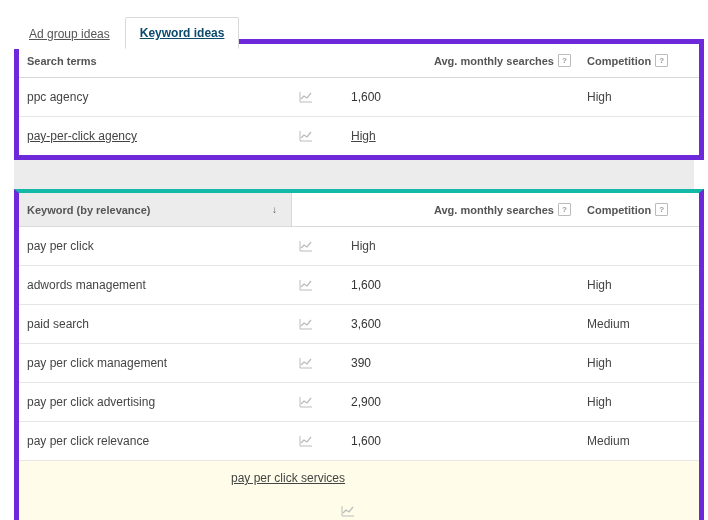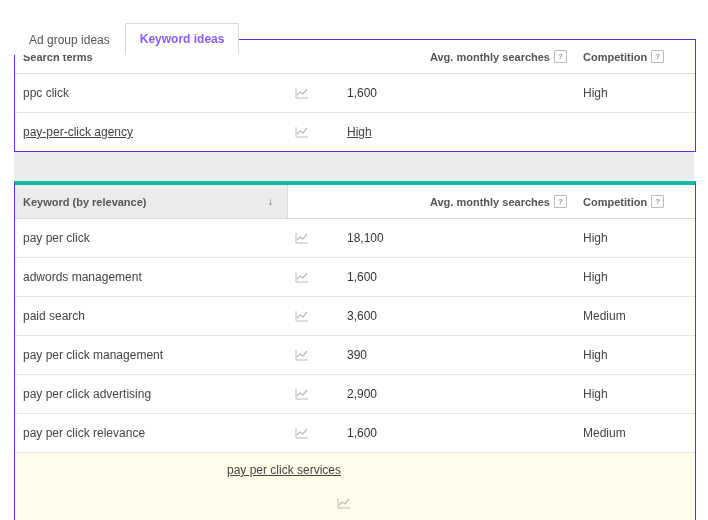--- a/index.html
+++ b/index.html
@@ -19,32 +19,33 @@
     align-items: flex-end;
   }
   .tab {
     padding: 8px 14px;
     font-size: 12px;
     color: #555;
     border: 1px solid transparent;
     border-bottom: none;
     cursor: pointer;
     position: relative;
-    top: 15px;
+    top: 9px;
     background: #fff;
+    text-decoration: underline;
   }
   .tab.active {
     border-color: #d9d9d9;
     border-bottom: 1px solid #fff;
-    color: #8b5cf6;
+    color: #0c4a6e;
     font-weight: bold;
     border-radius: 2px 2px 0 0;
   }
   .table {
-    border: 1px solid #6d28d9;
+    border: 5px solid #6d28d9;
     border-collapse: collapse;
     width: 100%;
     margin-top: -1px;
   }
   .thead {
     display: flex;
     border-bottom: 1px solid #d9d9d9;
     background: #fff;
   }
   .thead .th {
@@ -122,21 +123,21 @@
         <span>Avg. monthly searches</span>
         <span class="help-icon">?</span>
       </div>
       <div class="th col-comp">
         <span>Competition</span>
         <span class="help-icon">?</span>
       </div>
     </div>
     <div id="search-terms-body">
         <div class="row">
-          <div class="cell col-term">ppc click</div>
+          <div class="cell col-term">ppc agency</div>
           <div class="cell col-chart">
             <span class="chart-icon">
               <svg width="14" height="12" viewBox="0 0 14 12">
                 <polyline points="1,11 1,1" stroke="#bbb" stroke-width="1" fill="none"></polyline>
                 <polyline points="1,11 13,11" stroke="#bbb" stroke-width="1" fill="none"></polyline>
                 <polyline points="2,8 5,5 8,7 12,2" stroke="#bbb" stroke-width="1.3" fill="none"></polyline>
               </svg>
             </span>
           </div>
           <div class="cell col-avg">1,600</div>
@@ -181,21 +182,20 @@
           <div class="cell col-term">pay per click</div>
           <div class="cell col-chart">
             <span class="chart-icon">
               <svg width="14" height="12" viewBox="0 0 14 12">
                 <polyline points="1,11 1,1" stroke="#bbb" stroke-width="1" fill="none"></polyline>
                 <polyline points="1,11 13,11" stroke="#bbb" stroke-width="1" fill="none"></polyline>
                 <polyline points="2,8 5,5 8,7 12,2" stroke="#bbb" stroke-width="1.3" fill="none"></polyline>
               </svg>
             </span>
           </div>
-          <div class="cell col-avg">18,100</div>
           <div class="cell col-comp">High</div>
         </div>
         <div class="row">
           <div class="cell col-term">adwords management</div>
           <div class="cell col-chart">
             <span class="chart-icon">
               <svg width="14" height="12" viewBox="0 0 14 12">
                 <polyline points="1,11 1,1" stroke="#bbb" stroke-width="1" fill="none"></polyline>
                 <polyline points="1,11 13,11" stroke="#bbb" stroke-width="1" fill="none"></polyline>
                 <polyline points="2,8 5,5 8,7 12,2" stroke="#bbb" stroke-width="1.3" fill="none"></polyline>

